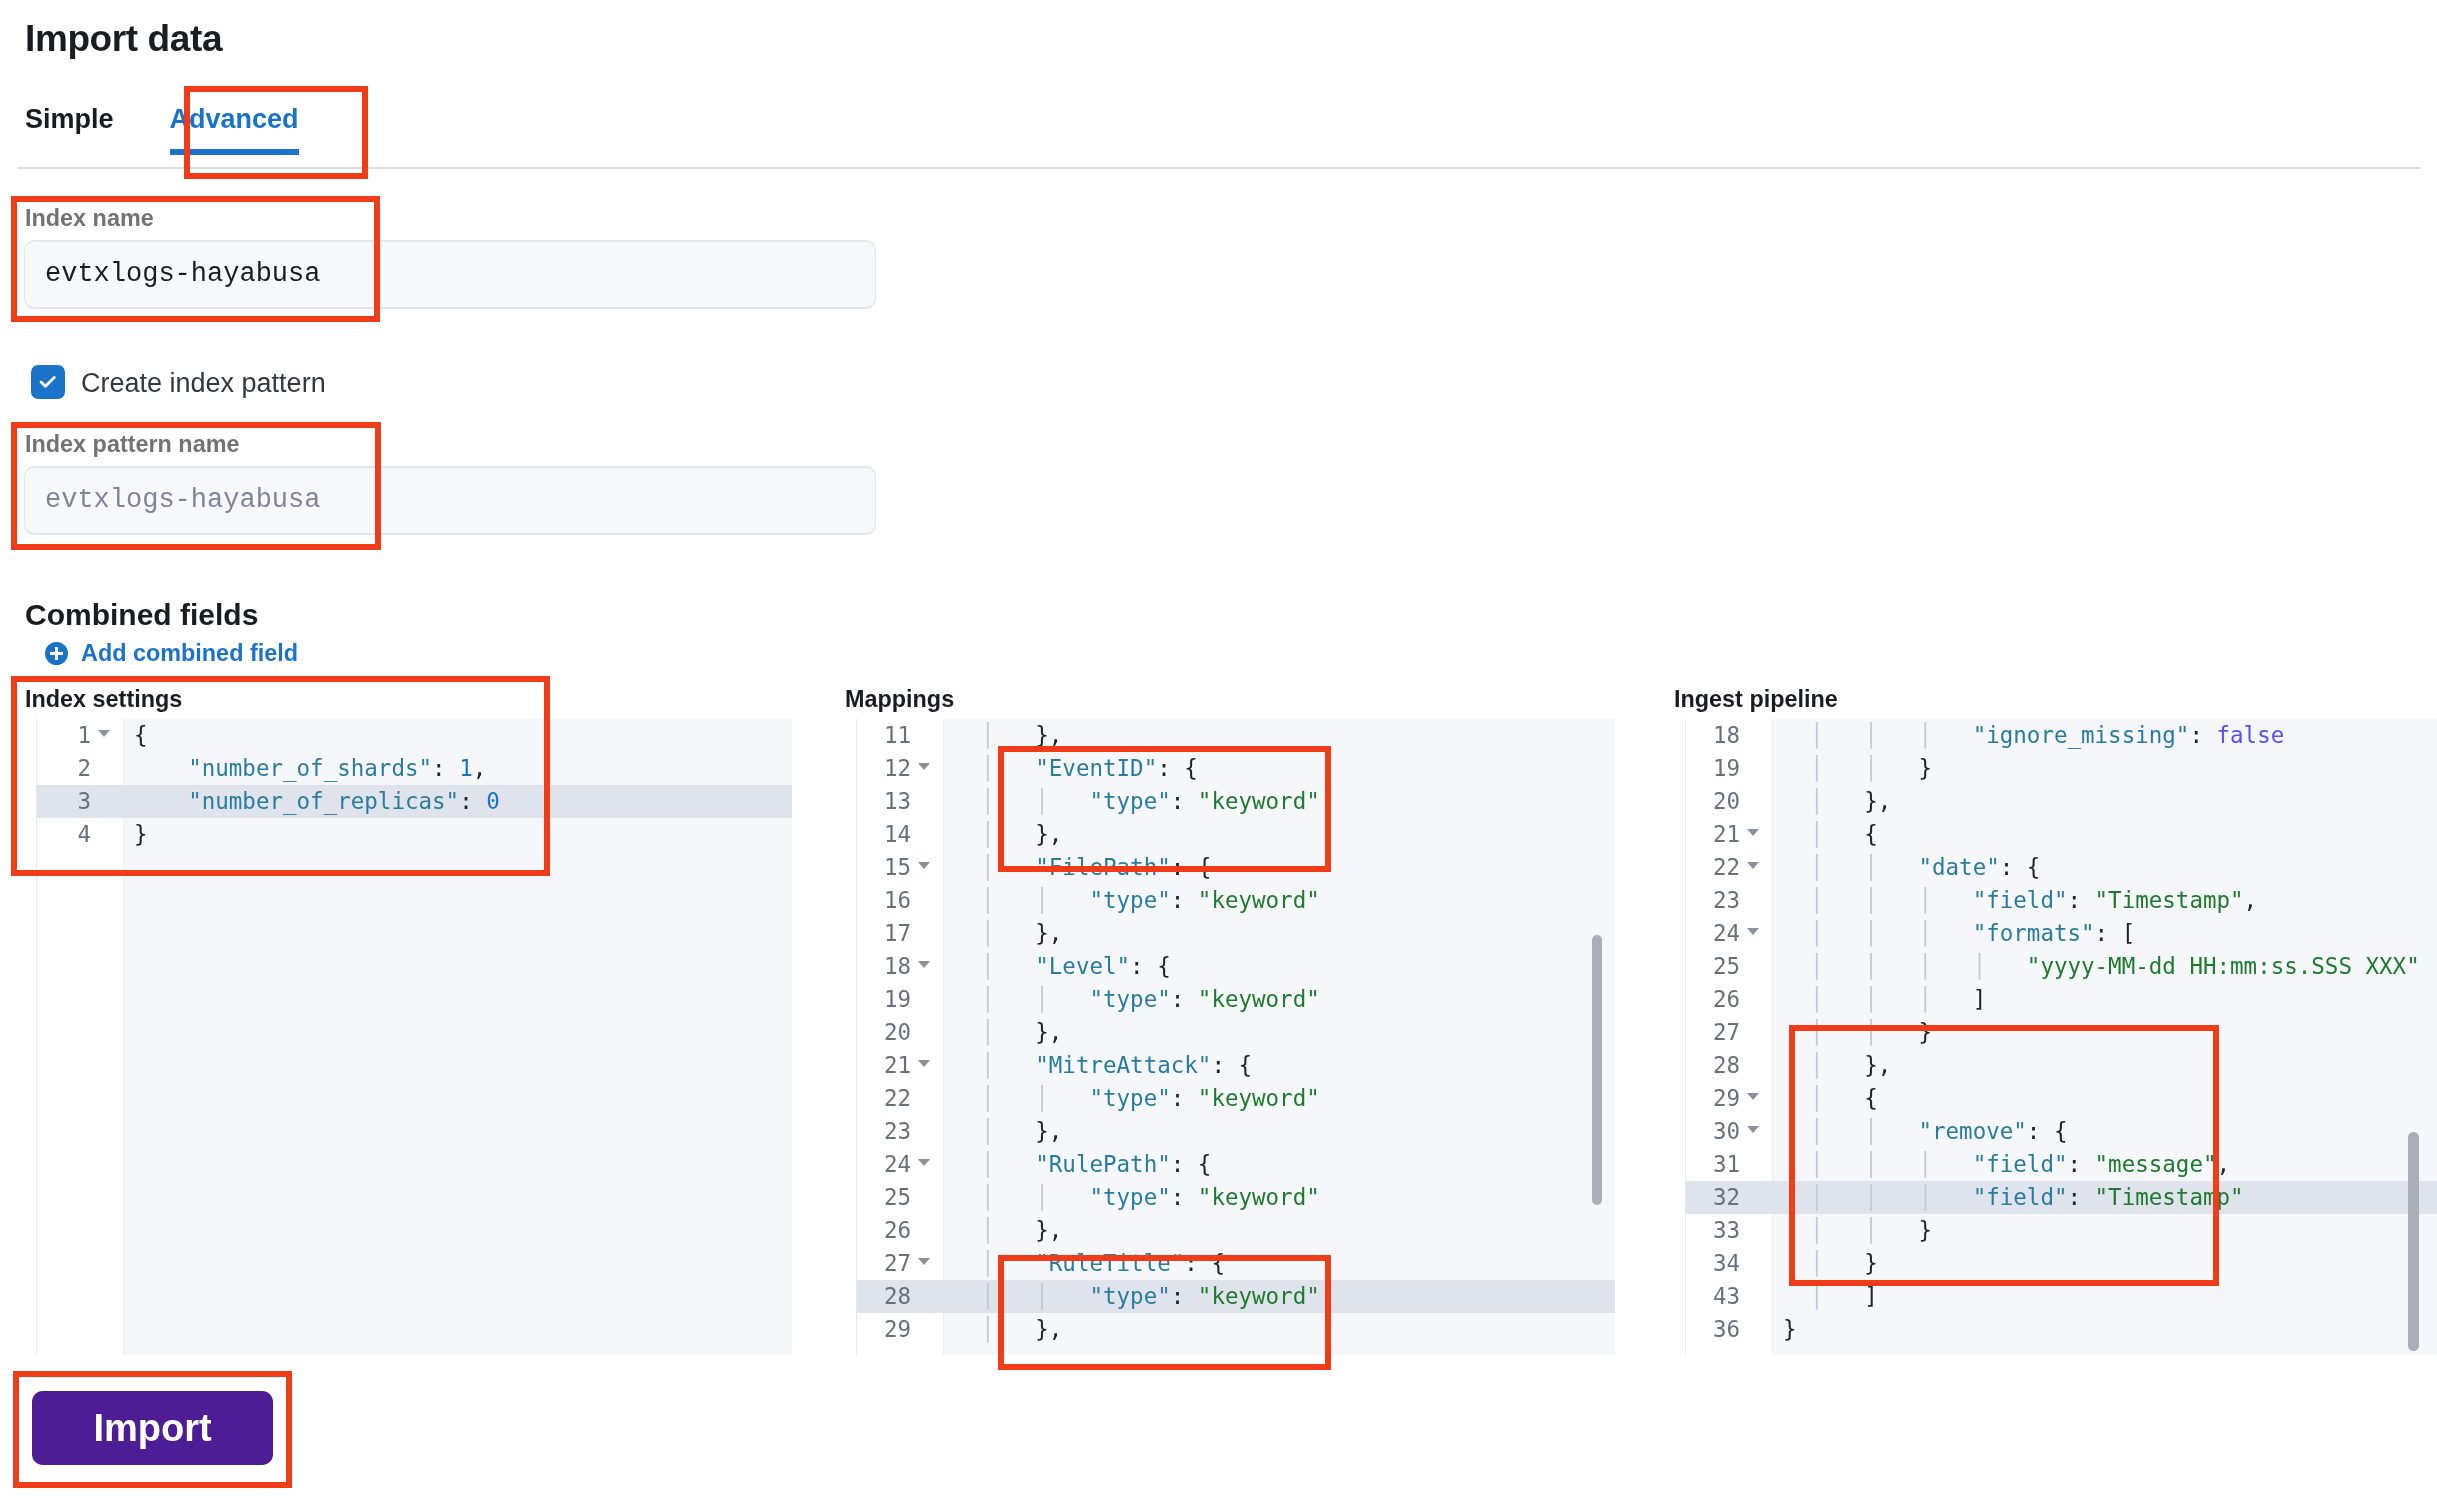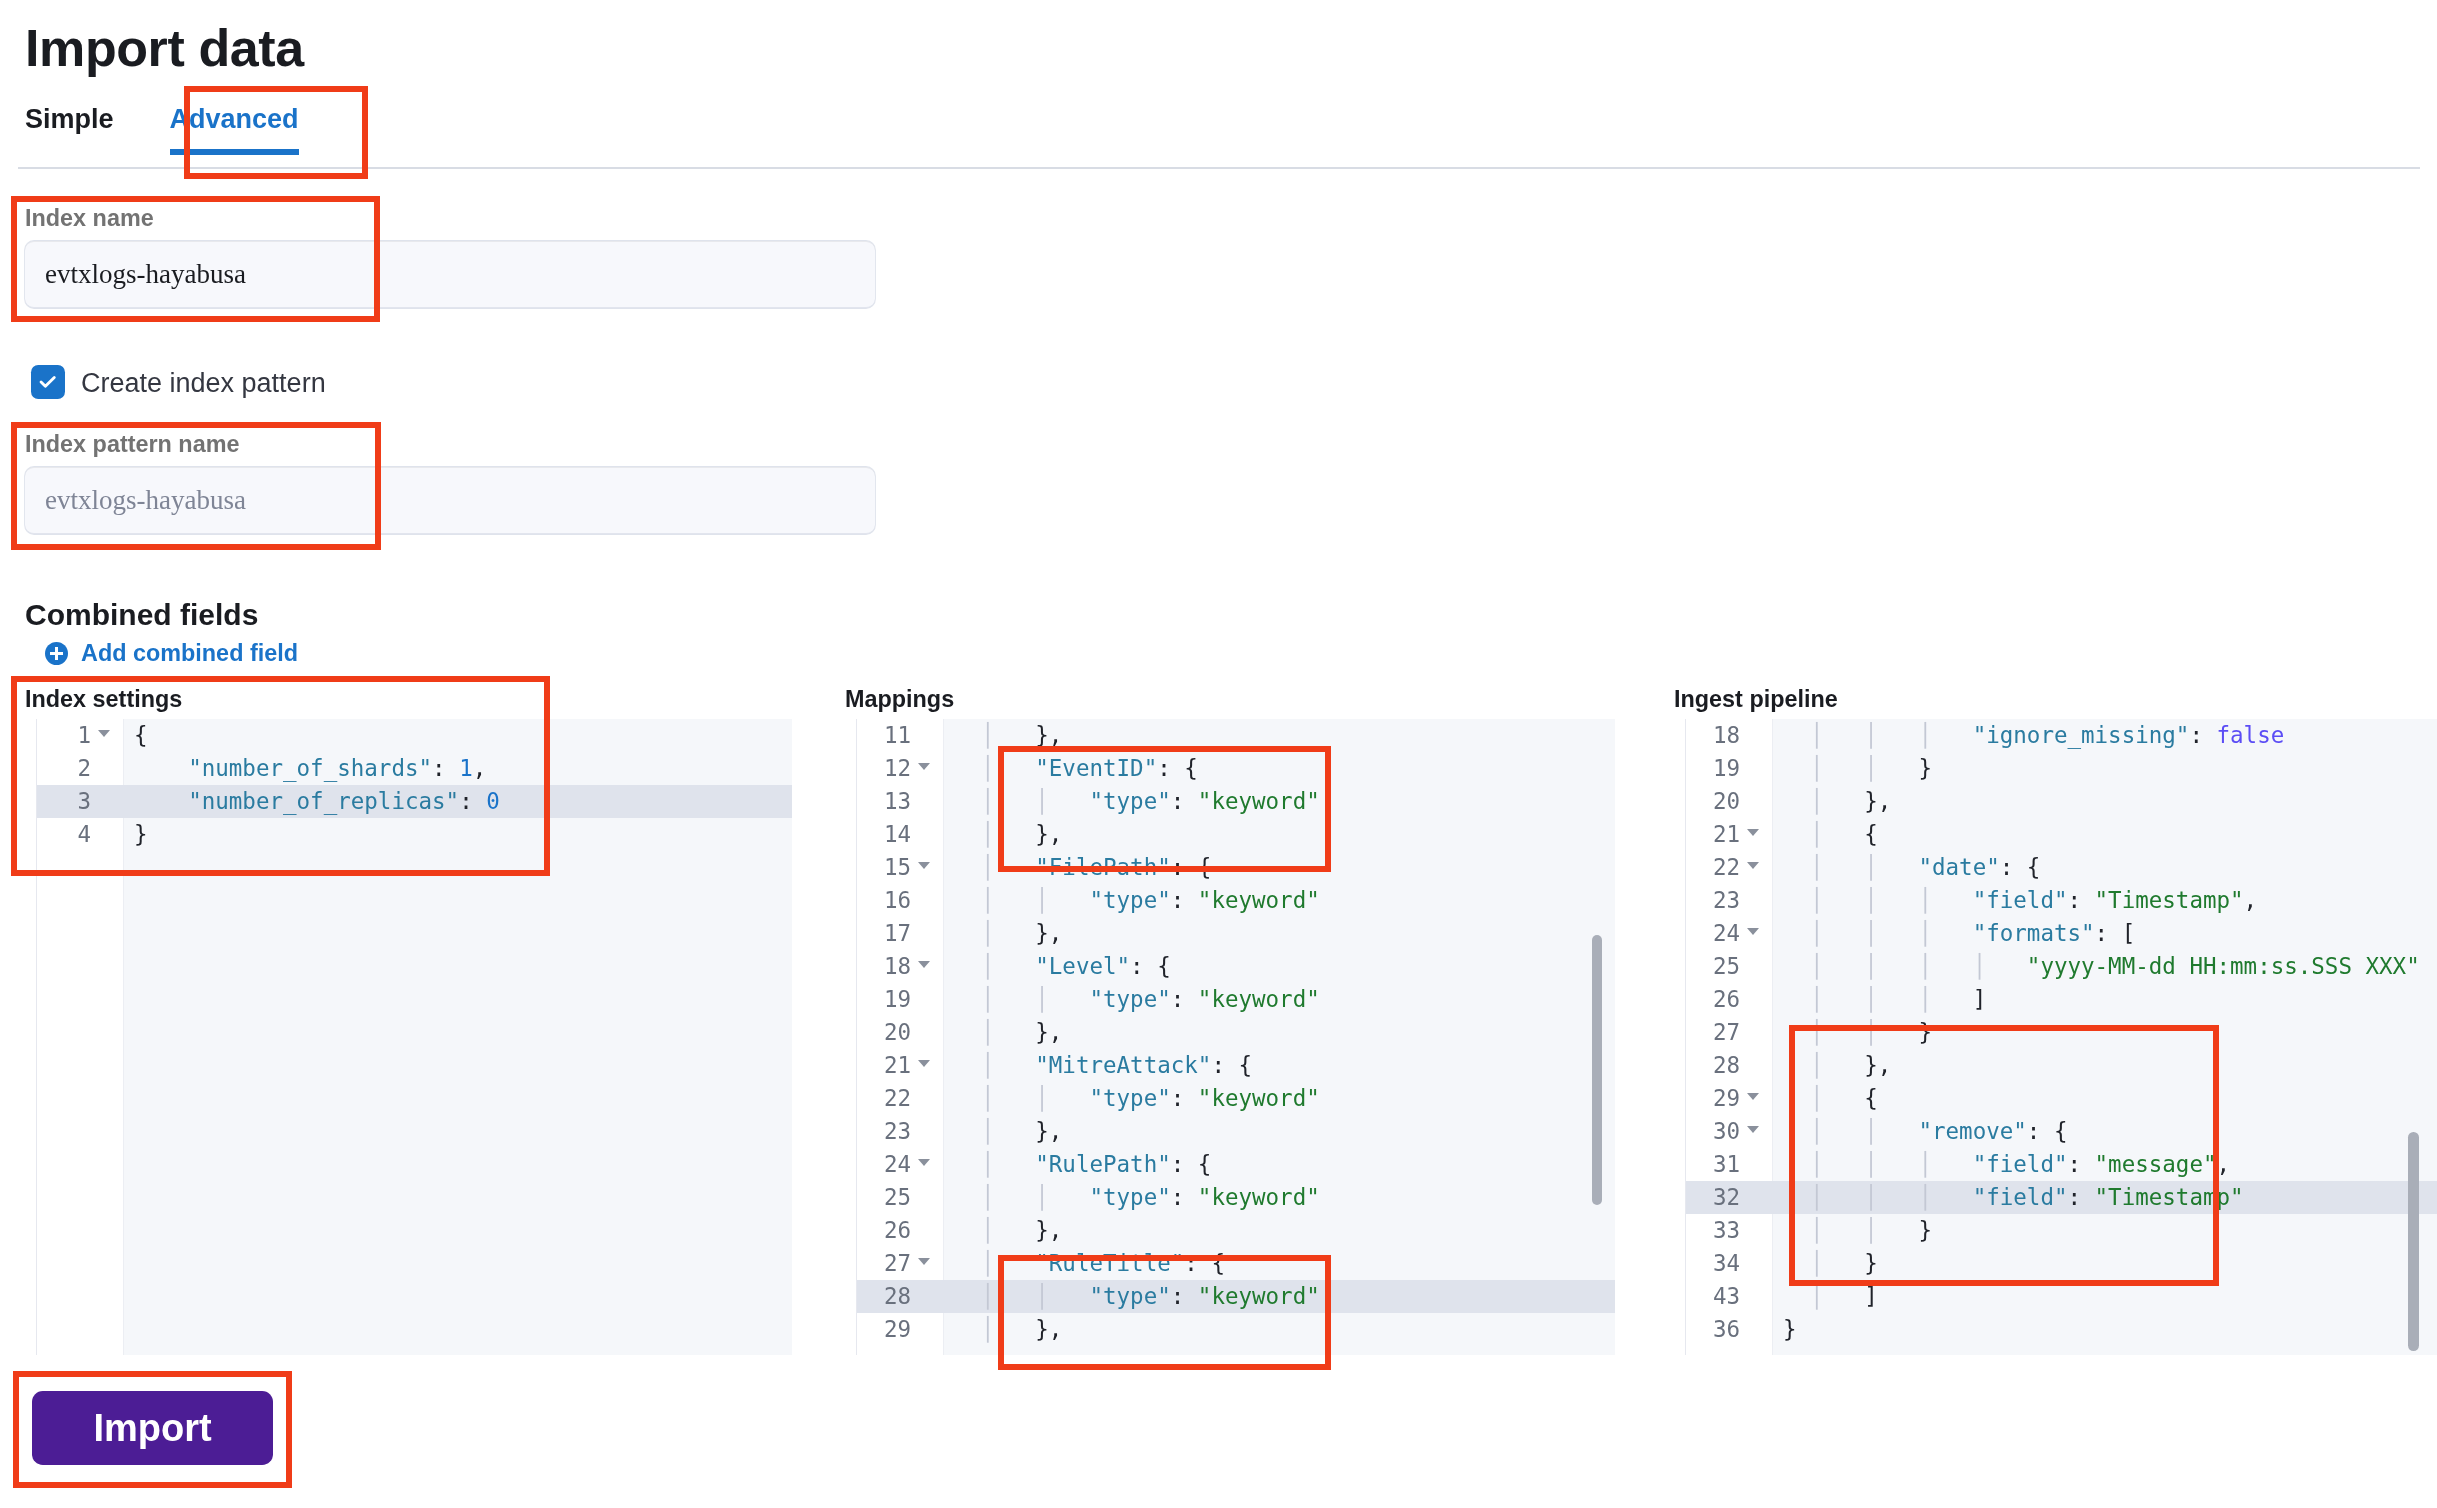--- a/index.html
+++ b/index.html
@@ -14,21 +14,21 @@
     color: #1a1c21;
     position: relative;
     overflow: hidden;
   }
 
   
   .page-title {
     position: absolute;
     left: 25px;
     top: 18px;
-    font-size: 52px;
+    font-size: 37px;
     font-weight: bold;
     letter-spacing: -0.4px;
     color: #1a1c21;
   }
 
   
   .tabs {
     position: absolute;
     left: 25px;
     top: 97px;
@@ -76,21 +76,21 @@
     color: #737373;
   }
   .field-input {
     position: absolute;
     box-sizing: border-box;
     background: #f7f8fc;
     border: none;
     border-bottom: 1.8px solid #e2e5ee;
     border-radius: 9px;
     box-shadow: 0 0.9px 0 0 rgba(0,0,0,0.06) inset, 0 0 0 0.9px rgba(220,224,234,0.9);
-    font-family: Liberation Serif, serif;
+    font-family: Liberation Mono, monospace;
     font-size: 27px;
     color: #1a1c21;
     padding: 16px 20px;
     outline: none;
   }
   .field-input::placeholder { color: #7f8596; }
 
   
   .checkbox-row {
     position: absolute;

